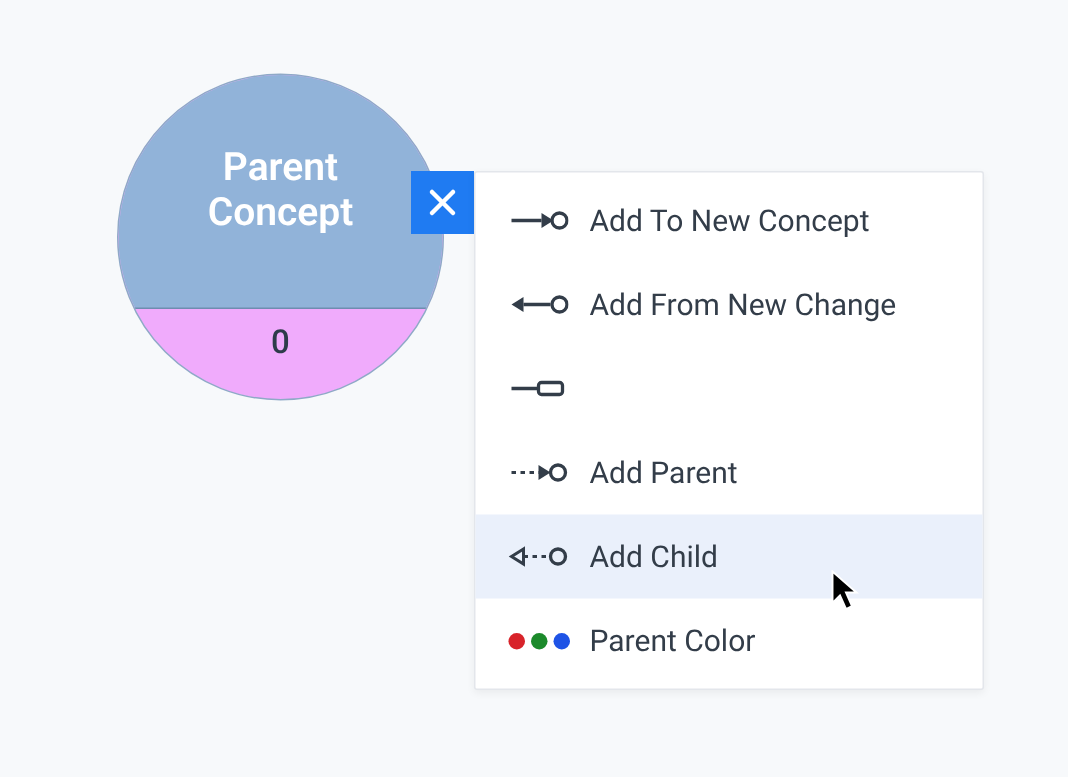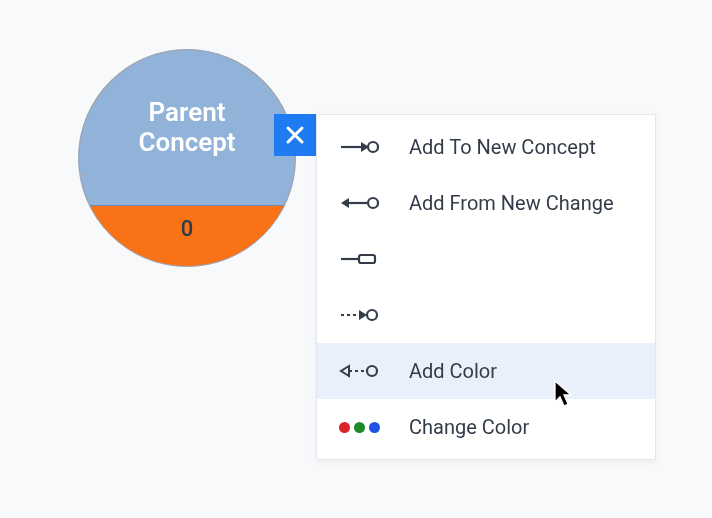--- a/index.html
+++ b/index.html
@@ -20,21 +20,21 @@
     position: absolute;
     left: 78px;
     top: 49px;
     width: 218px;
     height: 218px;
   }
   .node-circle {
     width: 218px;
     height: 218px;
     border-radius: 50%;
-    background: #f97316;
+    background: #f0abfc;
     border: 1.5px solid #8fa9c7;
     overflow: hidden;
     position: relative;
   }
   .node-top {
     position: absolute;
     left: 0; top: 0;
     width: 100%;
     height: 156px;
     background: #91b3d9;
@@ -87,21 +87,20 @@
     padding: 4px 0;
   }
   .menu-item {
     display: flex;
     align-items: center;
     height: 56px;
     padding: 0 22px;
     font-size: 20px;
     color: #333d49;
     cursor: pointer;
-    gap: 16px;
   }
   .menu-item.hover {
     background: #eaf0fb;
   }
   .menu-icon {
     width: 44px;
     height: 24px;
     display: flex;
     align-items: center;
     justify-content: flex-start;
@@ -187,42 +186,43 @@
     </div>
 
     <div class="menu-item">
       <span class="menu-icon">
         <svg width="40" height="18" viewBox="0 0 40 18">
           <line x1="2" y1="9" x2="22" y2="9" stroke="#333d49" stroke-width="2" stroke-dasharray="3 3"></line>
           <polygon points="20,4 28,9 20,14" fill="#333d49"></polygon>
           <circle cx="33" cy="9" r="5" fill="none" stroke="#333d49" stroke-width="2.2"></circle>
         </svg>
       </span>
+      <span>Add Parent</span>
     </div>
 
     <div class="menu-item hover">
       <span class="menu-icon">
         <svg width="40" height="18" viewBox="0 0 40 18">
           <polygon points="10,4 2,9 10,14" fill="none" stroke="#333d49" stroke-width="2"></polygon>
           <line x1="10" y1="9" x2="28" y2="9" stroke="#333d49" stroke-width="2" stroke-dasharray="3 3"></line>
           <circle cx="33" cy="9" r="5" fill="none" stroke="#333d49" stroke-width="2.2"></circle>
         </svg>
       </span>
-      <span>Add Color</span>
+      <span>Add Child</span>
     </div>
 
     <div class="menu-item">
       <span class="menu-icon">
         <span class="color-dots">
           <span class="dot r"></span>
           <span class="dot g"></span>
           <span class="dot b"></span>
         </span>
       </span>
-      <span>Change Color</span>
+      <span>Parent Color</span>
     </div>
 
   </div>
 
   <div class="cursor">
     <svg width="20" height="28" viewBox="0 0 20 28">
       <polygon points="1,1 1,22 6,17 10,26 14,24 10,15 17,15" fill="#000000" stroke="#ffffff" stroke-width="1.3"></polygon>
     </svg>
   </div>
 

